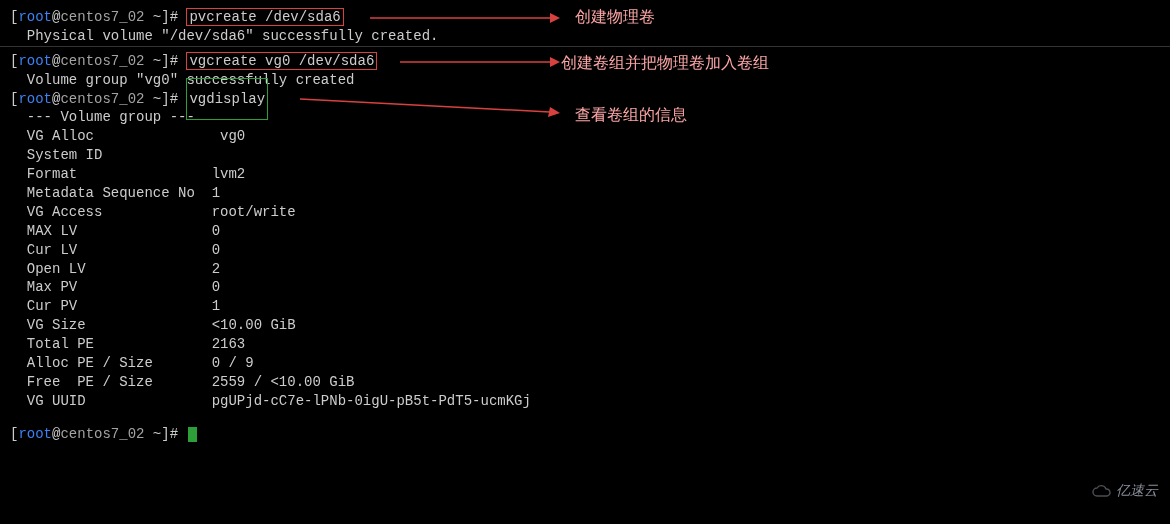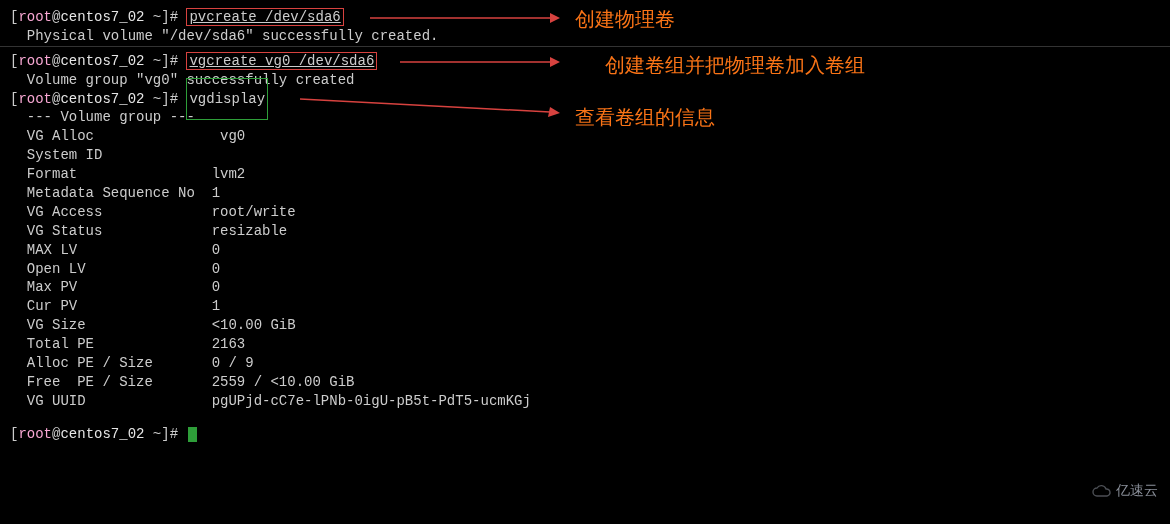--- a/index.html
+++ b/index.html
@@ -10,28 +10,28 @@
       color: #ccc;
       width: 1170px;
       height: 524px;
       padding: 8px 10px;
       line-height: 1.35;
       position: relative;
       overflow: hidden;
     }
     .line { white-space: pre; font-family: inherit; }
     .bracket { color: #ccc; }
-    .user { color: #f9a8d4; }
+    .user { color: #3b82f6; }
     .at { color: #ccc; }
-    .host { color: #e5e5e5; margin-top: 15px; }
+    .host { color: #a3a3a3; margin-top: 15px; }
     .path { color: #ccc; }
-    .cmd-box { border: 1px solid #d7423f; padding: 0 2px; text-decoration: underline; }
+    .cmd-box { border: 1px solid #d7423f; padding: 0 2px; }
     .green-box { border: 1px solid #2e9e39; padding: 12px 2px; }
     .output { color: #ccc; }
-    .annot { color: #f97316; position: absolute; font-family: "Microsoft YaHei","SimSun",sans-serif; font-size: 20px; }
+    .annot { color: #fca5a5; position: absolute; font-family: "Microsoft YaHei","SimSun",sans-serif; font-size: 16px; }
     .arrow { position: absolute; }
     .arrow line { stroke: #d7423f; stroke-width: 1.5; }
     .arrow polygon { fill: #d7423f; }
     .cursor {
       display: inline-block;
       width: 9px;
       height: 15px;
       background: #2e9e39;
       vertical-align: text-bottom;
       margin-left: 2px;
@@ -39,20 +39,21 @@
     .watermark {
       position: absolute;
       right: 12px;
       bottom: 24px;
       color: #8a8f99;
       font-family: "Microsoft YaHei",sans-serif;
       font-size: 14px;
       display: flex;
       align-items: center;
       gap: 4px;
+      font-style: italic;
     }
     .watermark svg { opacity: 0.55; }
     .hr {
       border: 0;
       border-top: 1px solid #333;
       margin: 2px 0 4px;
       position: absolute;
       left: 0; right: 0;
     }
   </style>
@@ -69,23 +70,23 @@
 
 <div class="line"><span class="bracket">[</span><span class="user">root</span><span class="at">@</span><span class="host">centos7_02</span> <span class="path">~</span><span class="bracket">]#</span> <span class="green-box">vgdisplay</span></div>
 
 <div class="line">  <span>--- Volume group ---</span></div>
 <div id="vg-fields">
     <div class="line">  VG Alloc               vg0</div>
     <div class="line">  System ID             </div>
     <div class="line">  Format                lvm2</div>
     <div class="line">  Metadata Sequence No  1</div>
     <div class="line">  VG Access             root/write</div>
-    <div class="line">  VG Status             resizable</div>
     <div class="line">  MAX LV                0</div>
-    <div class="line">  Open LV               0</div>
+    <div class="line">  Cur LV                0</div>
+    <div class="line">  Open LV               2</div>
     <div class="line">  Max PV                0</div>
     <div class="line">  Cur PV                1</div>
     <div class="line">  VG Size               &lt;10.00 GiB</div>
     <div class="line">  Total PE              2163</div>
     <div class="line">  Alloc PE / Size       0 / 9</div>
     <div class="line">  Free  PE / Size       2559 / &lt;10.00 GiB</div>
     <div class="line">  VG UUID               pgUPjd-cC7e-lPNb-0igU-pB5t-PdT5-ucmKGj</div>
   </div>
 
 <div class="line" style="margin-top:14px"><span class="bracket">[</span><span class="user">root</span><span class="at">@</span><span class="host">centos7_02</span> <span class="path">~</span><span class="bracket">]#</span> <span class="cursor"></span></div>
@@ -97,21 +98,21 @@
 <svg class="arrow" style="left:400px; top:54px;" width="160" height="20">
   <line x1="0" y1="8" x2="150" y2="8"></line>
     <polygon points="150,3 160,8 150,13"></polygon>
 </svg>
 <svg class="arrow" style="left:300px; top:95px;" width="260" height="30">
   <line x1="0" y1="4" x2="250" y2="17"></line>
     <polygon points="250,12 260,18 248,22"></polygon>
 </svg>
 
 <div class="annot" style="left:575px; top:6px;">创建物理卷</div>
-<div class="annot" style="left:605px; top:52px;">创建卷组并把物理卷加入卷组</div>
+<div class="annot" style="left:561px; top:52px;">创建卷组并把物理卷加入卷组</div>
 <div class="annot" style="left:575px; top:104px;">查看卷组的信息</div>
 
 <div class="watermark">
   <svg width="22" height="14" viewBox="0 0 22 14">
     <path d="M7 12 A4 4 0 1 1 7 4 A5 5 0 0 1 16 5 A3.5 3.5 0 1 1 17 12 Z" fill="none" stroke="#8a8f99" stroke-width="1.4"></path>
   </svg>
   <span>亿速云</span>
 </div>
 
 </body></html>

